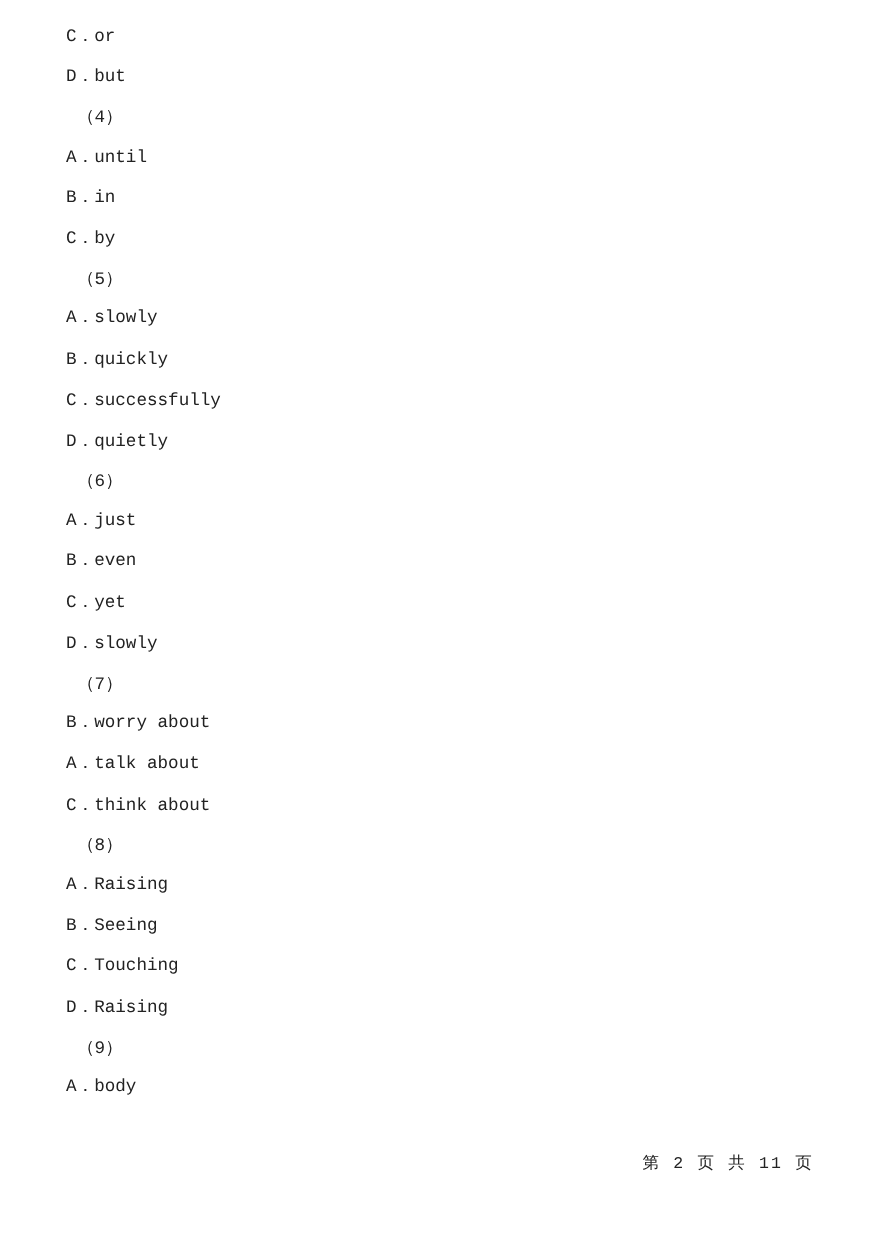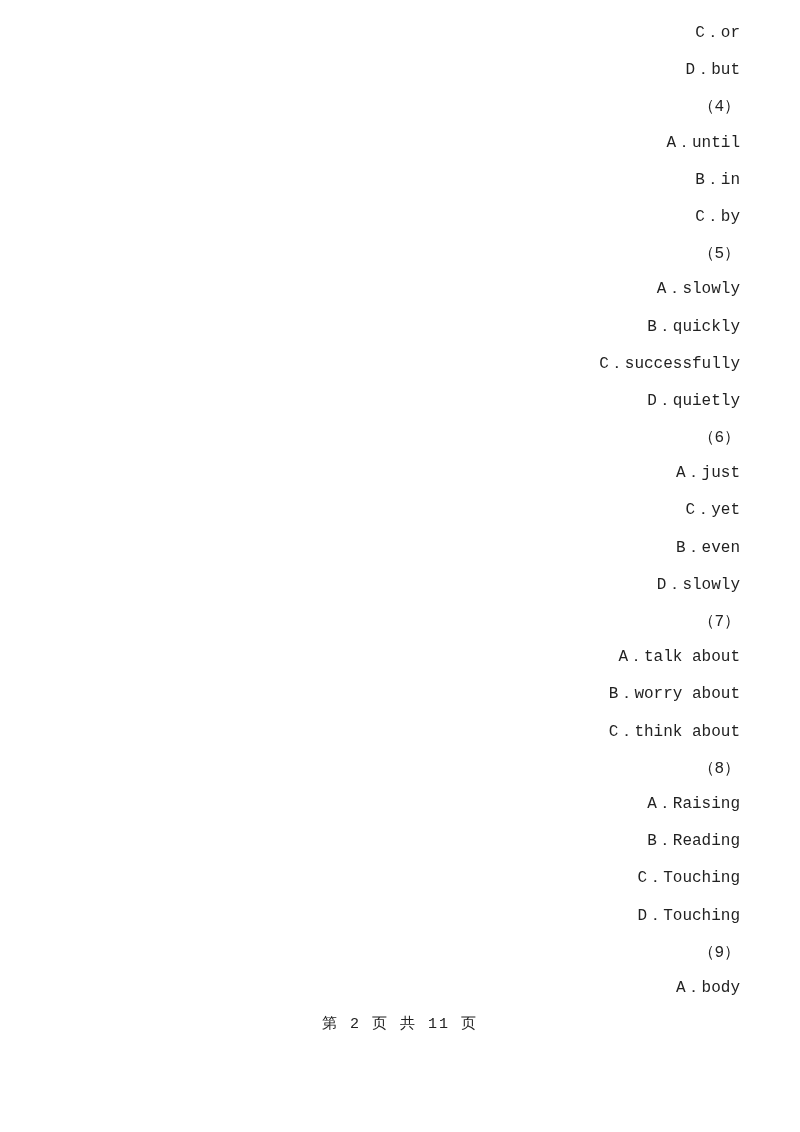--- a/index.html
+++ b/index.html
@@ -1,41 +1,40 @@
 <!DOCTYPE html>
 <html><head>
   <meta charset="utf-8">
   <style>
     * {
       margin: 0;
       padding: 0;
       box-sizing: border-box;
-      text-align: right;
     }
     body {
       background: #ffffff;
       font-family: 'Courier New', Courier, monospace;
       font-size: 16px;
       color: #222222;
       width: 800px;
       min-height: 1132px;
       padding: 20px 60px 40px 60px;
     }
     .line {
       margin-bottom: 10px;
       line-height: 1.7;
     }
     .section-label {
       margin-top: 8px;
       margin-bottom: 8px;
       padding-left: 10px;
     }
     .page-footer {
-      text-align: center;
-      margin-top: 12px;
+      text-align: right;
+      margin-top: 46px;
       font-size: 15px;
       letter-spacing: 2px;
     }
   </style>
 </head>
 <body>
 
 <div>
 
 <div class="line">C．or</div>
@@ -44,29 +43,29 @@
     <div class="line">A．until</div>
     <div class="line">B．in</div>
     <div class="line">C．by</div>
     <div class="line section-label">（5）</div>
     <div class="line">A．slowly</div>
     <div class="line">B．quickly</div>
     <div class="line">C．successfully</div>
     <div class="line">D．quietly</div>
     <div class="line section-label">（6）</div>
     <div class="line">A．just</div>
+    <div class="line">B．even</div>
     <div class="line">C．yet</div>
-    <div class="line">B．even</div>
     <div class="line">D．slowly</div>
     <div class="line section-label">（7）</div>
+    <div class="line">B．worry about</div>
     <div class="line">A．talk about</div>
-    <div class="line">B．worry about</div>
     <div class="line">C．think about</div>
     <div class="line section-label">（8）</div>
     <div class="line">A．Raising</div>
-    <div class="line">B．Reading</div>
+    <div class="line">B．Seeing</div>
     <div class="line">C．Touching</div>
-    <div class="line">D．Touching</div>
+    <div class="line">D．Raising</div>
     <div class="line section-label">（9）</div>
     <div class="line">A．body</div>
   </div>
 
 <div class="page-footer">第 2 页  共 11 页</div>
 
 </body></html>

